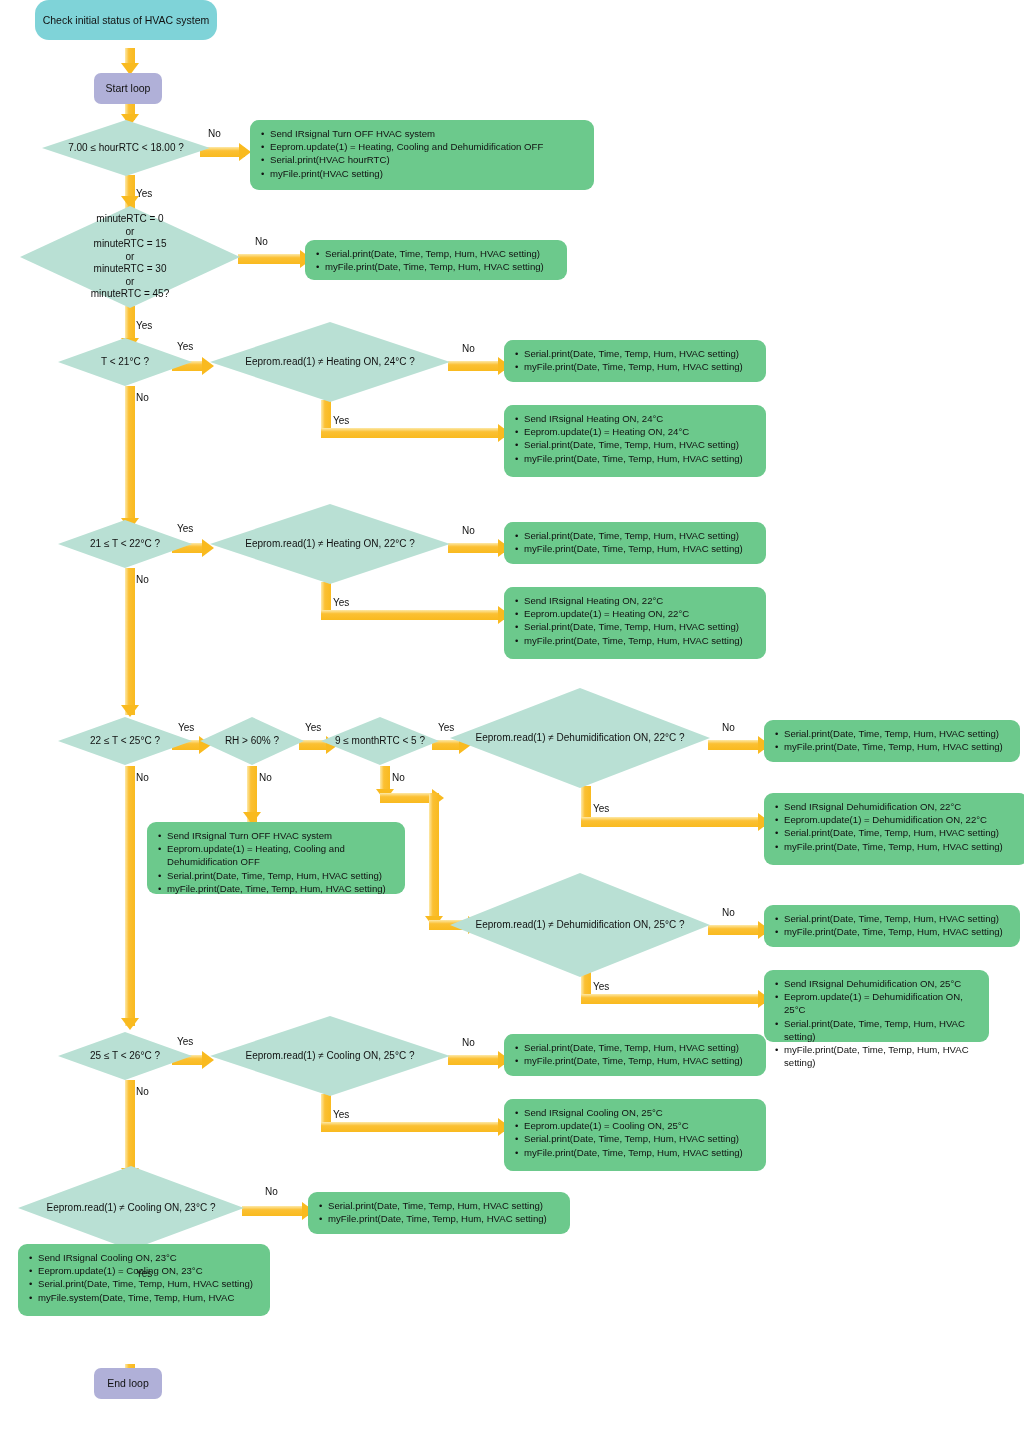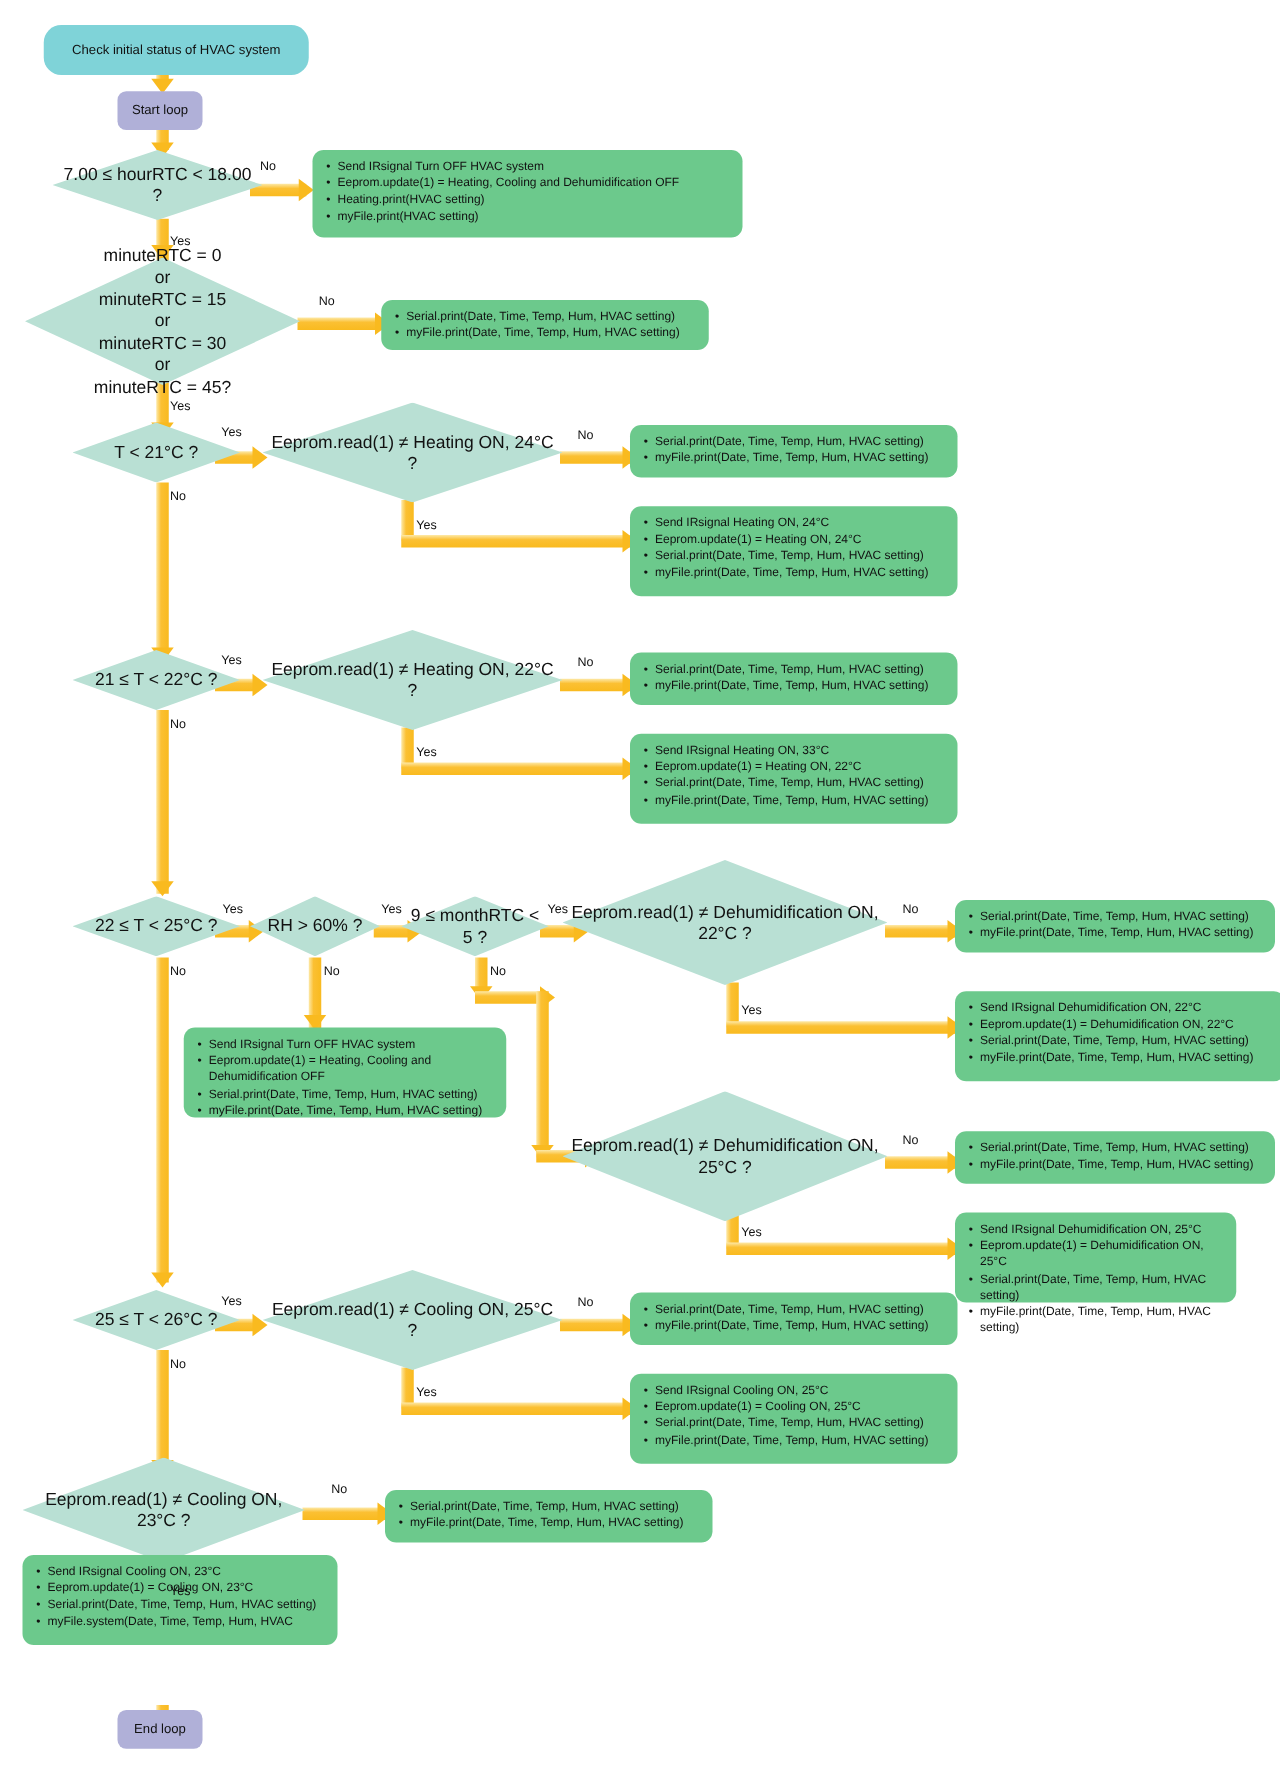--- a/index.html
+++ b/index.html
@@ -41,21 +41,21 @@
     background:transparent;
   }
   .diamond .dshape{
     position:absolute;left:0;top:0;width:100%;height:100%;
     background:#b9e0d4;
     clip-path:polygon(50% 0%,100% 50%,50% 100%,0% 50%);
   }
   .diamond .dlabel{
     position:absolute;left:0;top:0;width:100%;height:100%;
     display:flex;align-items:center;justify-content:center;
-    font-size:14px;line-height:1.25;text-align:center;
+    font-size:10px;line-height:1.25;text-align:center;
     color:#111;
     z-index:2;
     padding:0 4px;box-sizing:border-box;
     white-space:pre-line;
   }
   .process{
     background:#6cc98c;
     border-radius:9px;
     padding:7px 9px 7px 9px;
     box-sizing:border-box;
@@ -230,38 +230,38 @@
   <div class="arrow-r" style="left:302px;top:1201.5px;"></div>
   <div class="edge-label" style="left:265px;top:1186px;">No</div>
 
   <div class="conn vline" style="left:125px;top:1250px;width:10px;height:45px;"></div>
   <div class="arrow-d" style="left:120.5px;top:1285px;"></div>
   <div class="edge-label" style="left:136px;top:1268px;">Yes</div>
 
   <div class="conn vline" style="left:125px;top:1364px;width:10px;height:22px;"></div>
   <div class="arrow-d" style="left:120.5px;top:1380px;"></div>
 
-  <div class="node terminator" style="left:35px;top:20px;width:212px;height:40px;">
+  <div class="node terminator" style="left:35px;top:0;width:182px;height:40px;">
     <span>Check initial status of HVAC system</span>
   </div>
 
   <div class="node looper" style="left:94px;top:73px;width:68px;height:31px;">
     <span>Start loop</span>
   </div>
 
   <div class="node diamond" style="left:42px;top:120px;width:168px;height:56px;">
     <div class="dshape"></div>
     <div class="dlabel">7.00 ≤ hourRTC &lt; 18.00 ?</div>
   </div>
 
   <div class="node process" style="left:250px;top:120px;width:344px;height:70px;">
     <ul>
         <li>Send IRsignal Turn OFF HVAC system</li>
         <li>Eeprom.update(1) = Heating, Cooling and Dehumidification OFF</li>
-        <li>Heating.print(HVAC setting)</li>
+        <li>Serial.print(HVAC hourRTC)</li>
         <li>myFile.print(HVAC setting)</li>
       </ul>
   </div>
 
   <div class="node diamond" style="left:20px;top:206px;width:220px;height:102px;">
     <div class="dshape"></div>
     <div class="dlabel">minuteRTC = 0
 or
 minuteRTC = 15
 or
@@ -315,21 +315,21 @@
 
   <div class="node process" style="left:504px;top:522px;width:262px;height:42px;">
     <ul>
         <li>Serial.print(Date, Time, Temp, Hum, HVAC setting)</li>
         <li>myFile.print(Date, Time, Temp, Hum, HVAC setting)</li>
       </ul>
   </div>
 
   <div class="node process" style="left:504px;top:587px;width:262px;height:72px;">
     <ul>
-        <li>Send IRsignal Heating ON, 33°C</li>
+        <li>Send IRsignal Heating ON, 22°C</li>
         <li>Eeprom.update(1) = Heating ON, 22°C</li>
         <li>Serial.print(Date, Time, Temp, Hum, HVAC setting)</li>
         <li>myFile.print(Date, Time, Temp, Hum, HVAC setting)</li>
       </ul>
   </div>
 
   <div class="node diamond" style="left:58px;top:717px;width:134px;height:48px;">
     <div class="dshape"></div>
     <div class="dlabel">22 ≤ T &lt; 25°C ?</div>
   </div>

